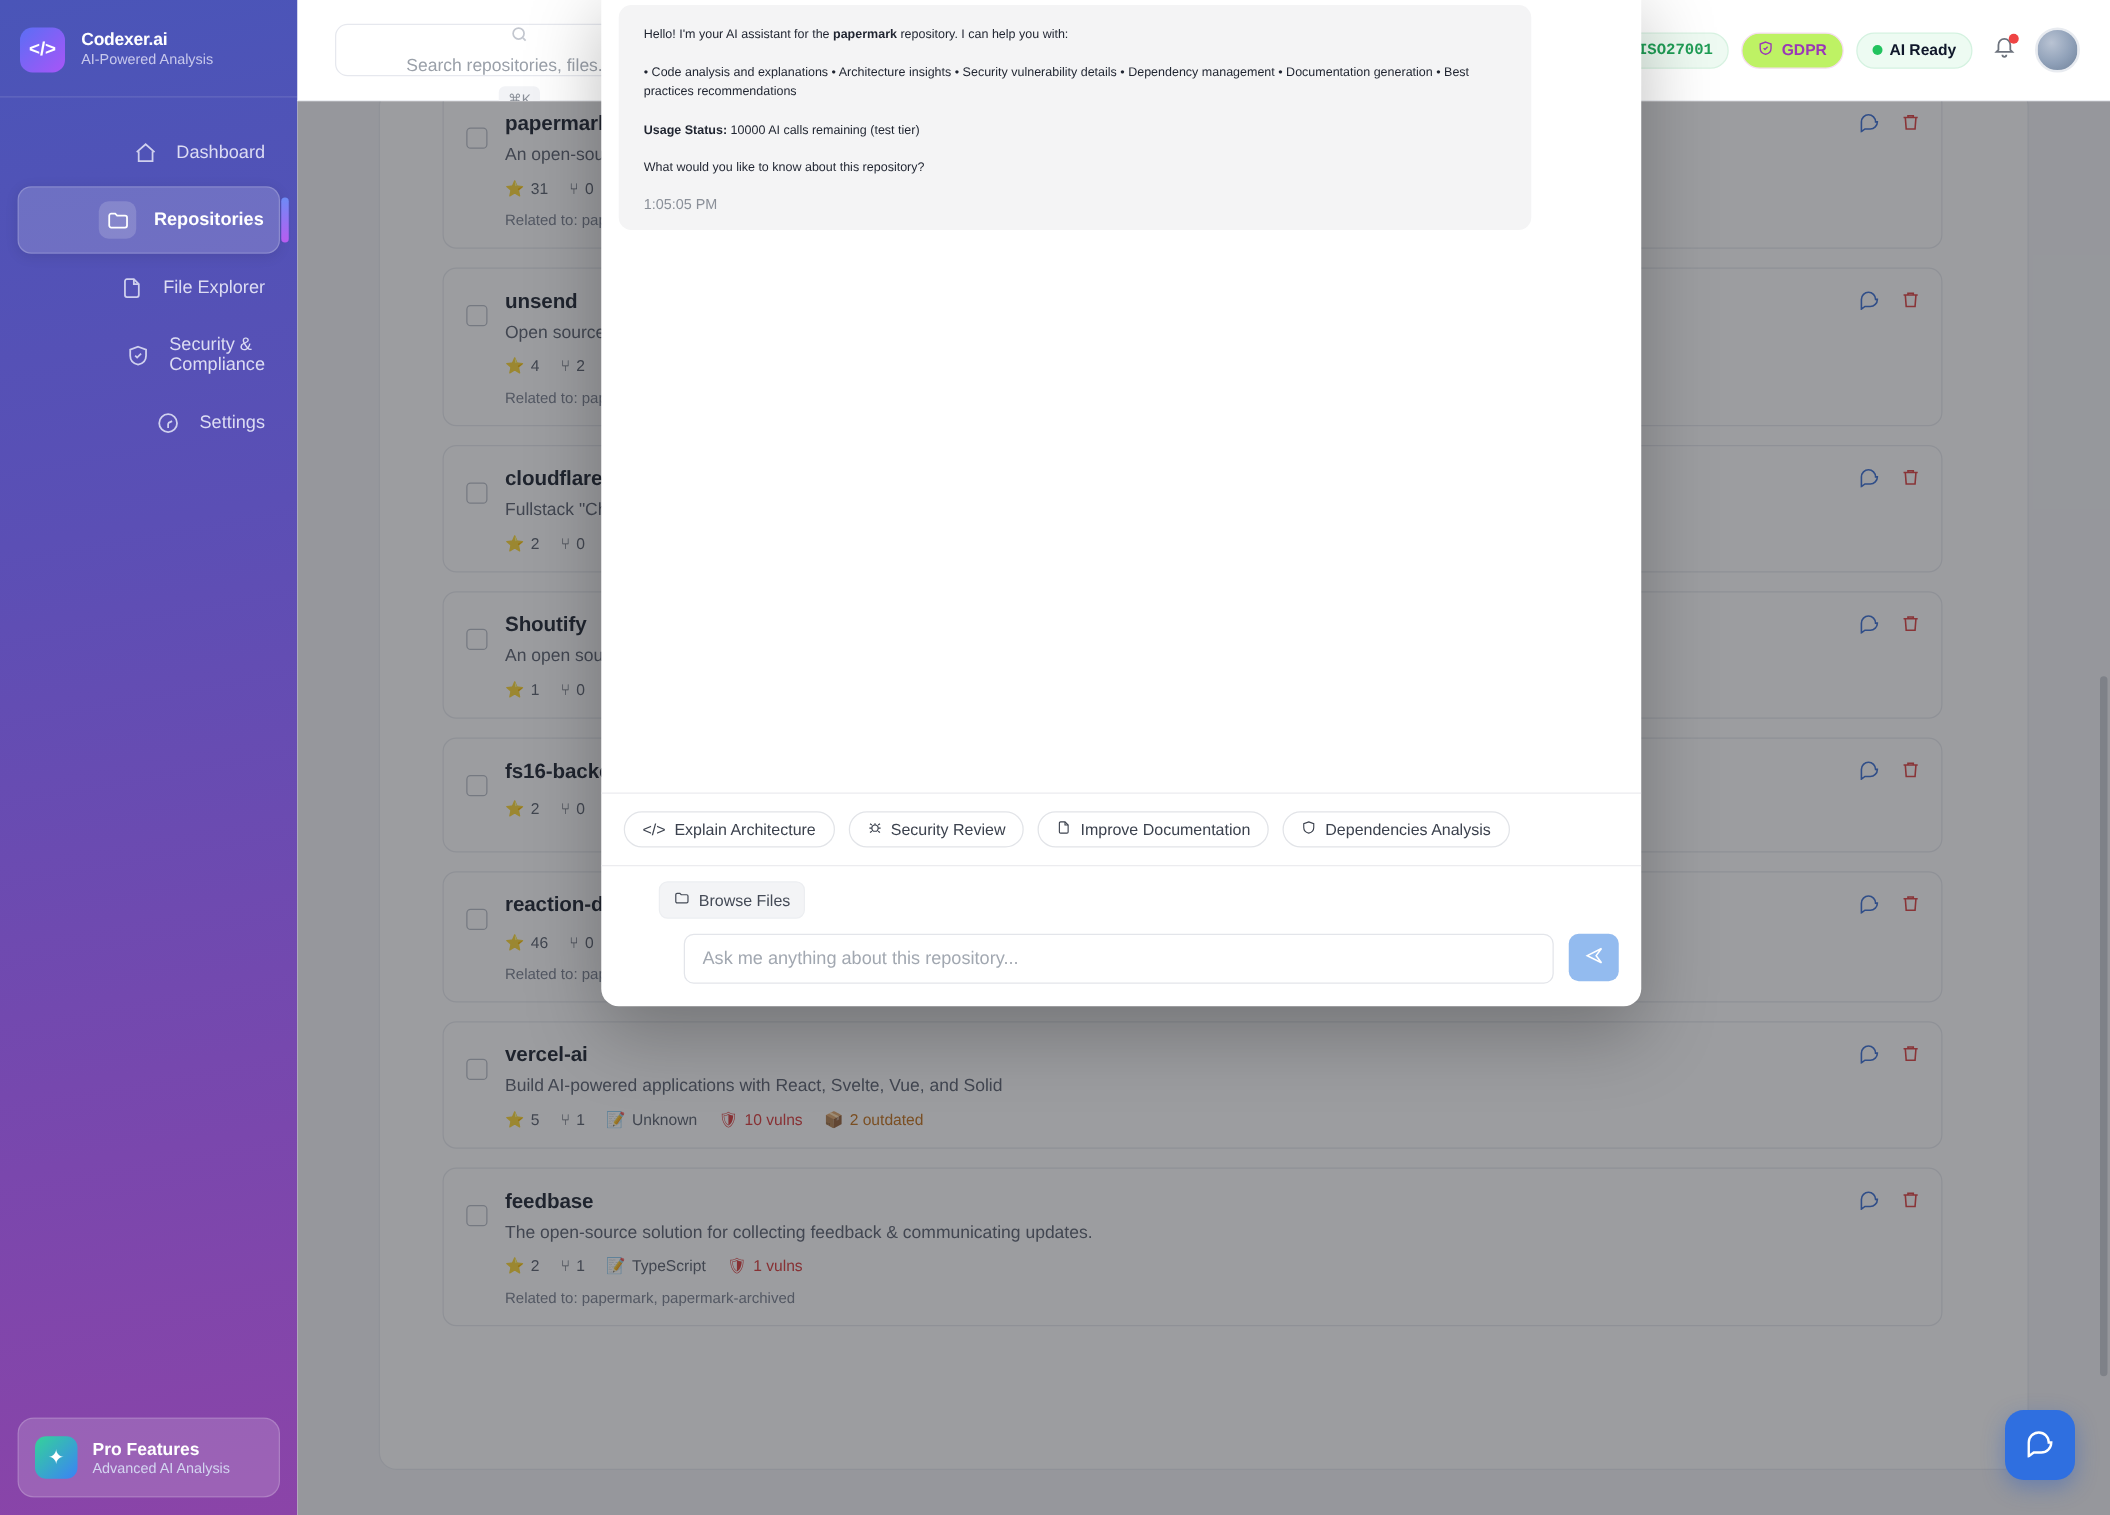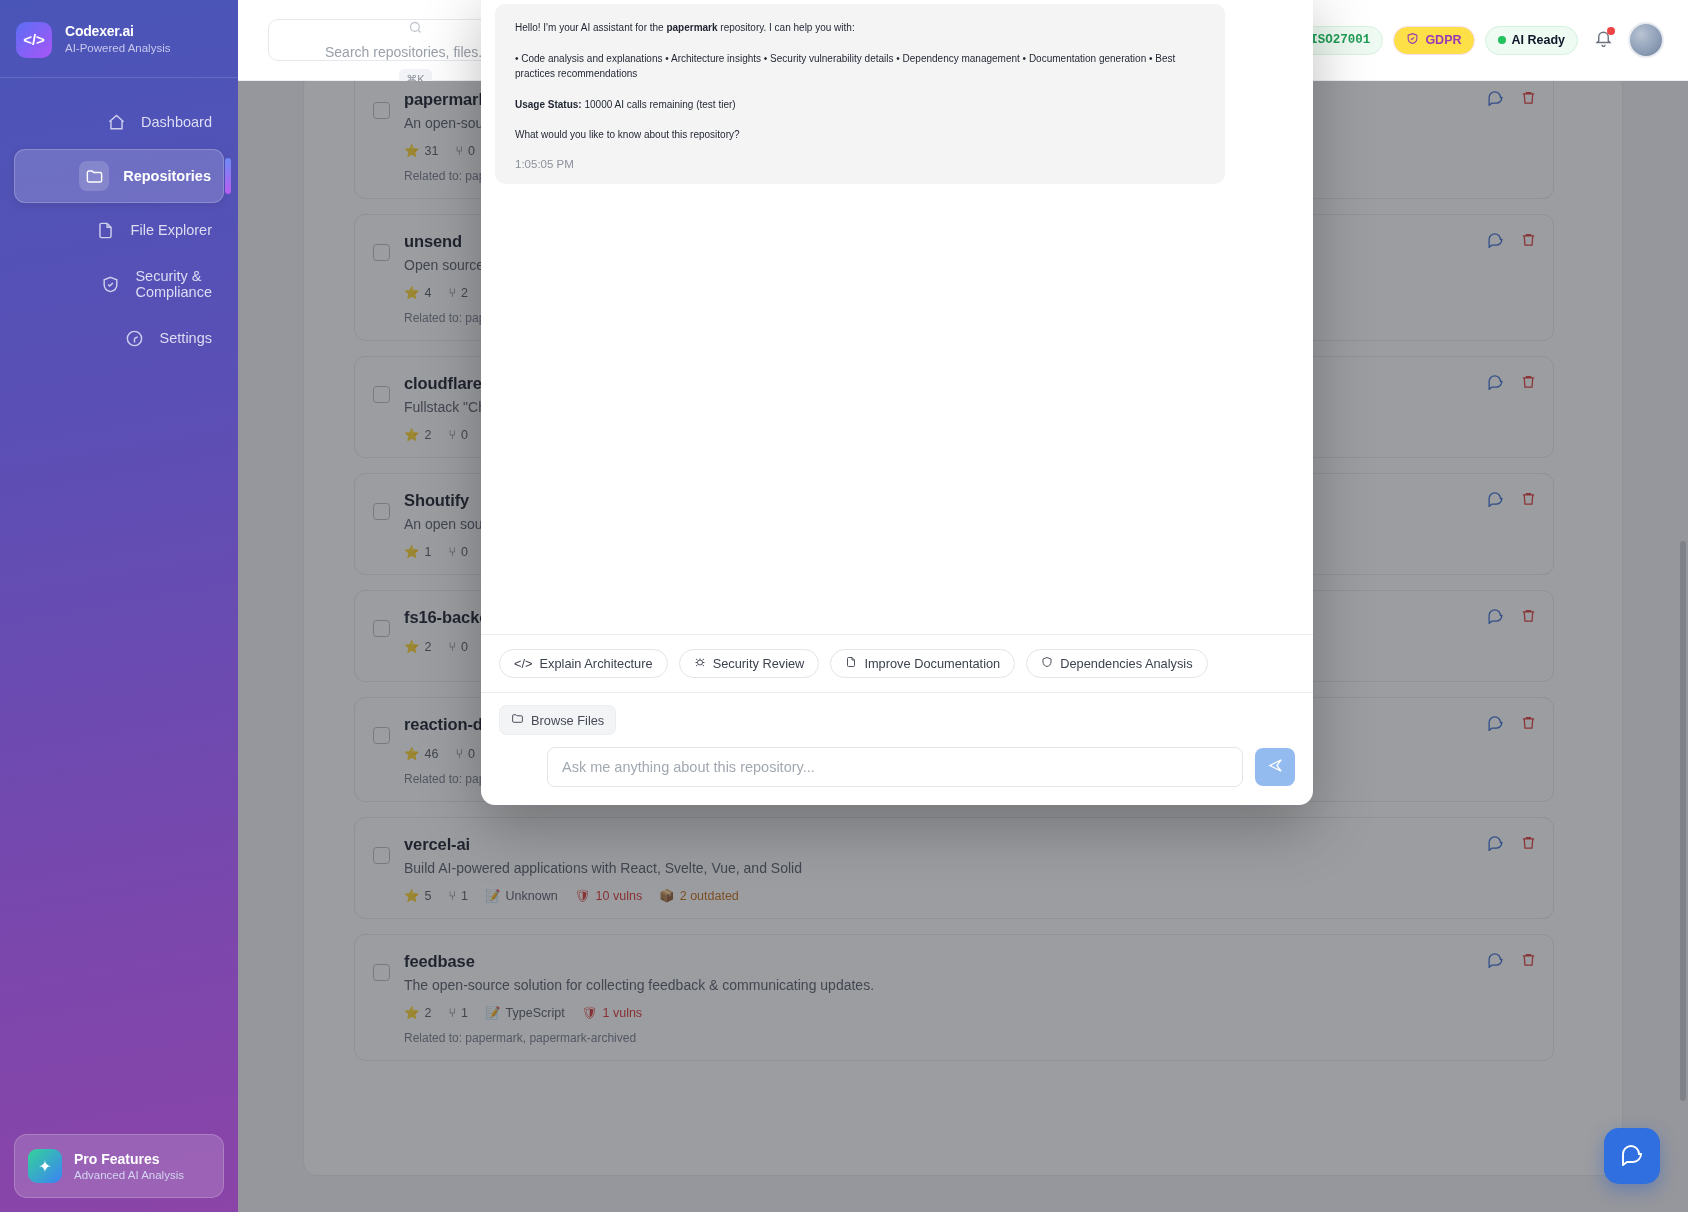--- a/index.html
+++ b/index.html
@@ -102,21 +102,21 @@
     display:flex; align-items:center; gap: 9px; padding: 0 17px;
     font-size: 14px; color: #353a44; font-weight: 600; cursor: pointer;
   }
   .topbar-right { margin-left: auto; display:flex; align-items:center; gap: 10px; }
   .chip {
     height: 29px; border-radius: 15px; display:flex; align-items:center; gap:6px;
     padding: 0 12px; font-size: 12.5px; font-weight: 600; border: 1px solid transparent;
   }
   .chip-soc2 { background:#eef4fe; color:#2f62c4; border-color:#dce8fb; }
   .chip-iso  { background:#eefaf2; color:#1f9d55; border-color:#d7f2e1;font-family:Liberation Mono, monospace; }
-  .chip-gdpr { background:#fde047; color:#9a37b8; border-color:#f6ddf2; }
+  .chip-gdpr { background:#bef264; color:#9a37b8; border-color:#f6ddf2; }
   .chip-ai   { background:#edfbf2; color:#0f172a; border-color:#d4f2e0; }
   .dot-green { width:8px; height:8px; border-radius:50%; background:#22c35e; }
   .bell-wrap { position: relative; width: 30px; height: 30px; display:flex; align-items:center; justify-content:center; cursor:pointer; }
   .bell-dot { position:absolute; right:3px; top:2px; width:8px; height:8px; border-radius:50%; background:#ef4444; }
   .avatar {
     width: 36px; height: 36px; border-radius: 50%; cursor:pointer;
     background: radial-gradient(circle at 35% 32%, #b9c3d3 0%, #8fa0b8 55%, #6f8199 100%);
     border: 2px solid #e8ebf0;
   }
 
@@ -182,22 +182,23 @@
     border: 1px solid #e2e4e8; border-radius: 16px; background: #fff;
     padding: 6px 14px; font-size: 12.8px; color: #3c424e; cursor: pointer;
     display: flex; align-items: center; gap: 7px;
   }
   .chat-input-zone { border-top: 1px solid #ececef; padding: 12px 18px 18px 18px; }
   .browse-btn {
     display: inline-flex; align-items: center; gap: 7px;
     background: #f3f4f6; border: 1px solid #eceef1; border-radius: 7px;
     padding: 6px 11px; font-size: 12.8px; color: #454b57; cursor: pointer;
     margin-bottom: 12px;
-  }
-  .input-row { display: flex; align-items: center; gap: 12px; padding-left: 48px; }
+    margin-left: 28px;
+  }
+  .input-row { display: flex; gap: 12px; padding-left: 48px; }
   .chat-input {
     flex: 1; height: 40px; border: 1px solid #e3e5ea; border-radius: 8px;
     padding: 0 14px; font-size: 14.5px; outline: none;
     font-family: "Liberation Sans", sans-serif; color: #2b303a; background:#fff;
   }
   .chat-input::placeholder { color: #a2a8b1; }
   .send-btn {
     width: 40px; height: 38px; border-radius: 8px; border: none;
     background: #93bbef; color: #fff; display:flex; align-items:center;
     justify-content:center; cursor: pointer;

